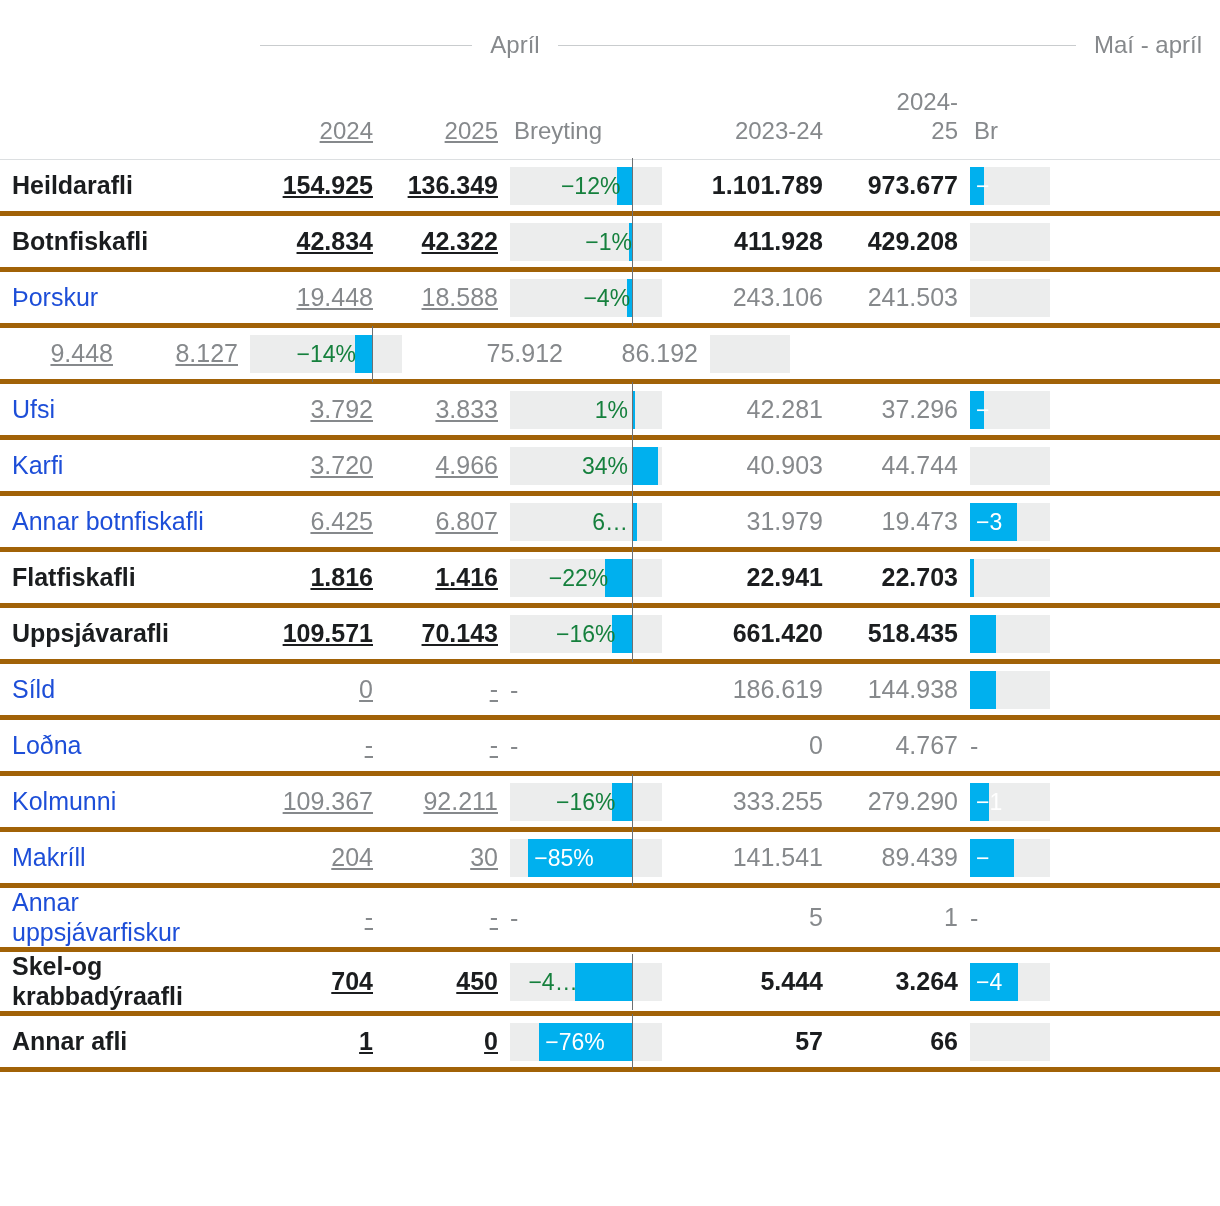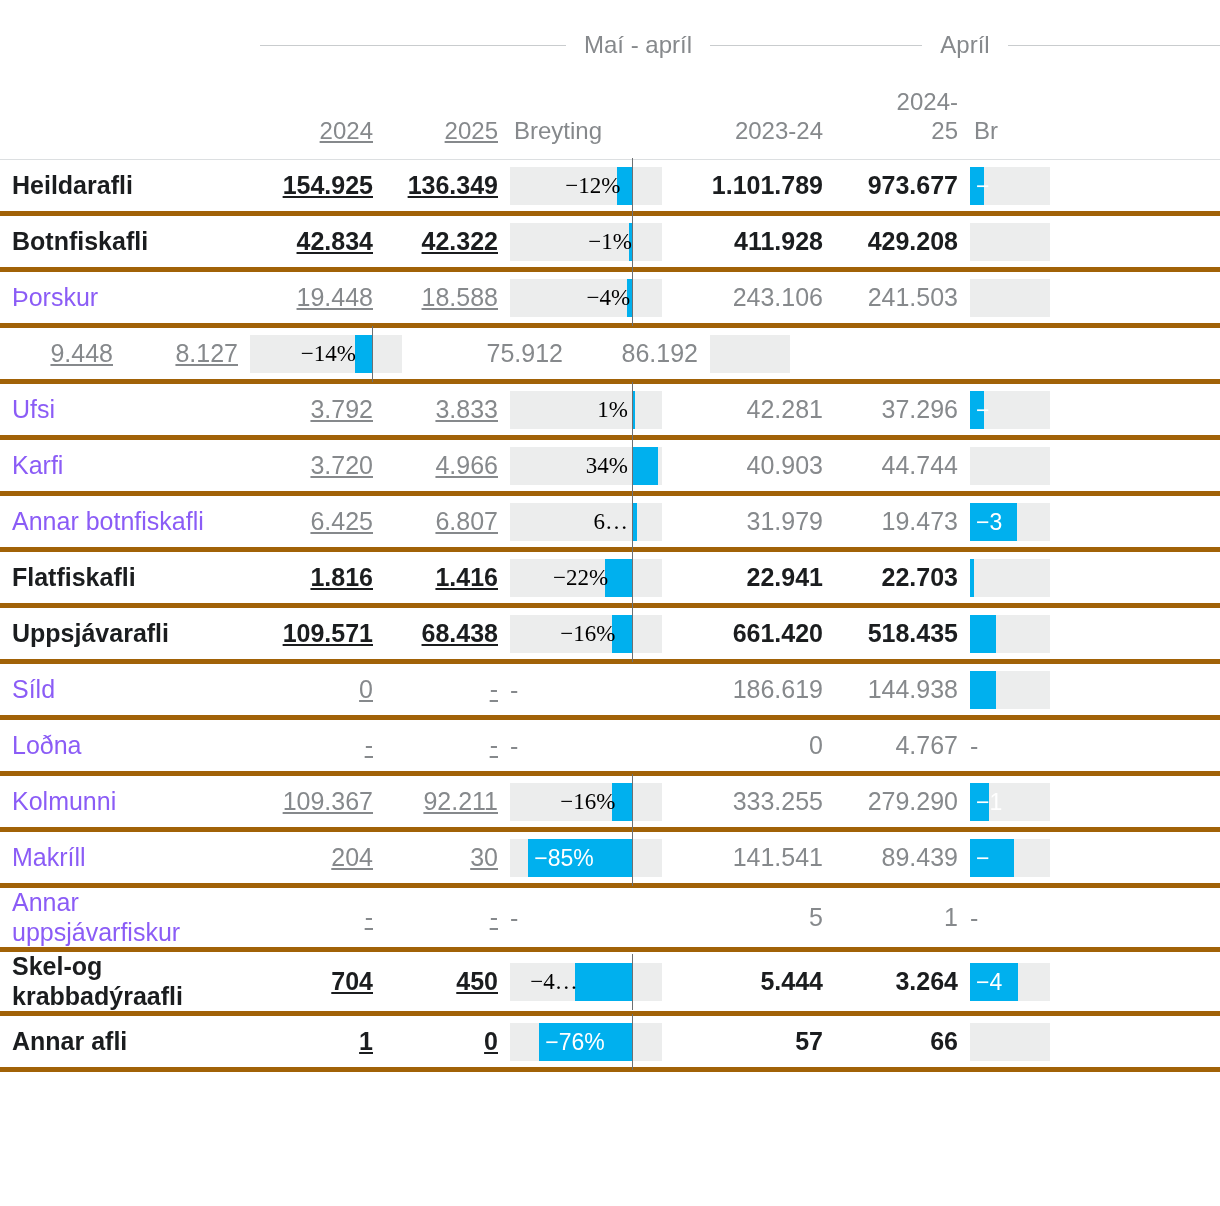--- a/index.html
+++ b/index.html
@@ -94,21 +94,21 @@
     box-sizing: border-box;
   }
   .row .cell {
     font-size: 25px;
     box-sizing: border-box;
   }
   .row .c-label {
     text-align: left;
     line-height: 1.18;
     padding-right: 8px;
-    color: #8b5cf6;
+    color: #1d4ed8;
   }
   .row .c-num, .row .c-num2, .row .c-num3 {
     color: #86898c;
   }
   .row.bold .c-label,
   .row.bold .c-num,
   .row.bold .c-num2,
   .row.bold .c-num3 {
     color: #1b1d1f;
     font-weight: 700;
@@ -142,47 +142,47 @@
     background: #6d7073;
   }
   .barlabel {
     position: absolute;
     top: 0;
     height: 38px;
     line-height: 38px;
     font-size: 23px;
     white-space: nowrap;
   }
-  .barlabel.outside { color: #000000; font-family: Liberation Serif, serif; }
+  .barlabel.outside { color: #15803d; }
   .barlabel.inside  { color: #ffffff; }
   .bar-dash {
     position: absolute;
     left: 0;
     top: 0;
     height: 38px;
     line-height: 38px;
     font-size: 25px;
     color: #86898c;
   }
 </style>
 </head>
 <body>
 
 <div class="sheet">
 
   <div class="group-row">
     <div class="group-spacer"></div>
-    <div class="group-cell group-mai">
-      <span class="gline"></span>
-      <span class="glabel">Maí - apríl</span>
-    </div>
     <div class="group-cell group-apr">
       <span class="gline"></span>
       <span class="glabel">Apríl</span>
       <span class="gline"></span>
+    </div>
+    <div class="group-cell group-mai">
+      <span class="gline"></span>
+      <span class="glabel">Maí - apríl</span>
     </div>
   </div>
 
   <div class="head-row">
     <div class="head-cell c-label"></div>
     <div class="head-cell c-num">2024</div>
     <div class="head-cell c-num">2025</div>
     <div class="head-cell c-bar" style="text-align:left;padding-left:4px;">Breyting</div>
     <div class="head-cell c-num2">2023-24</div>
     <div class="head-cell c-num3">
@@ -355,21 +355,21 @@
         <div class="cell c-bar2">
           <div class="barwrap">
             <div class="bartrack" style="width: 80px;"></div>
             <div class="barfill" style="left: 0px; width: 4px;"></div>
           </div>
         </div>
       </div>
       <div class="row bold">
         <div class="cell c-label">Uppsjávarafli</div>
         <div class="cell c-num">109.571</div>
-        <div class="cell c-num">68.438</div>
+        <div class="cell c-num">70.143</div>
         <div class="cell c-bar">
           <div class="barwrap">
             <div class="bartrack" style="width: 152px;"></div>
             <div class="barfill" style="left: 102.48px; width: 19.52px;"></div>
             <div class="baraxis" style="left: 122px;"></div>
             <div class="barlabel outside" style="right: 53.52px;">−16%</div>
           </div>
         </div>
         <div class="cell c-num2">661.420</div>
         <div class="cell c-num3">518.435</div>

